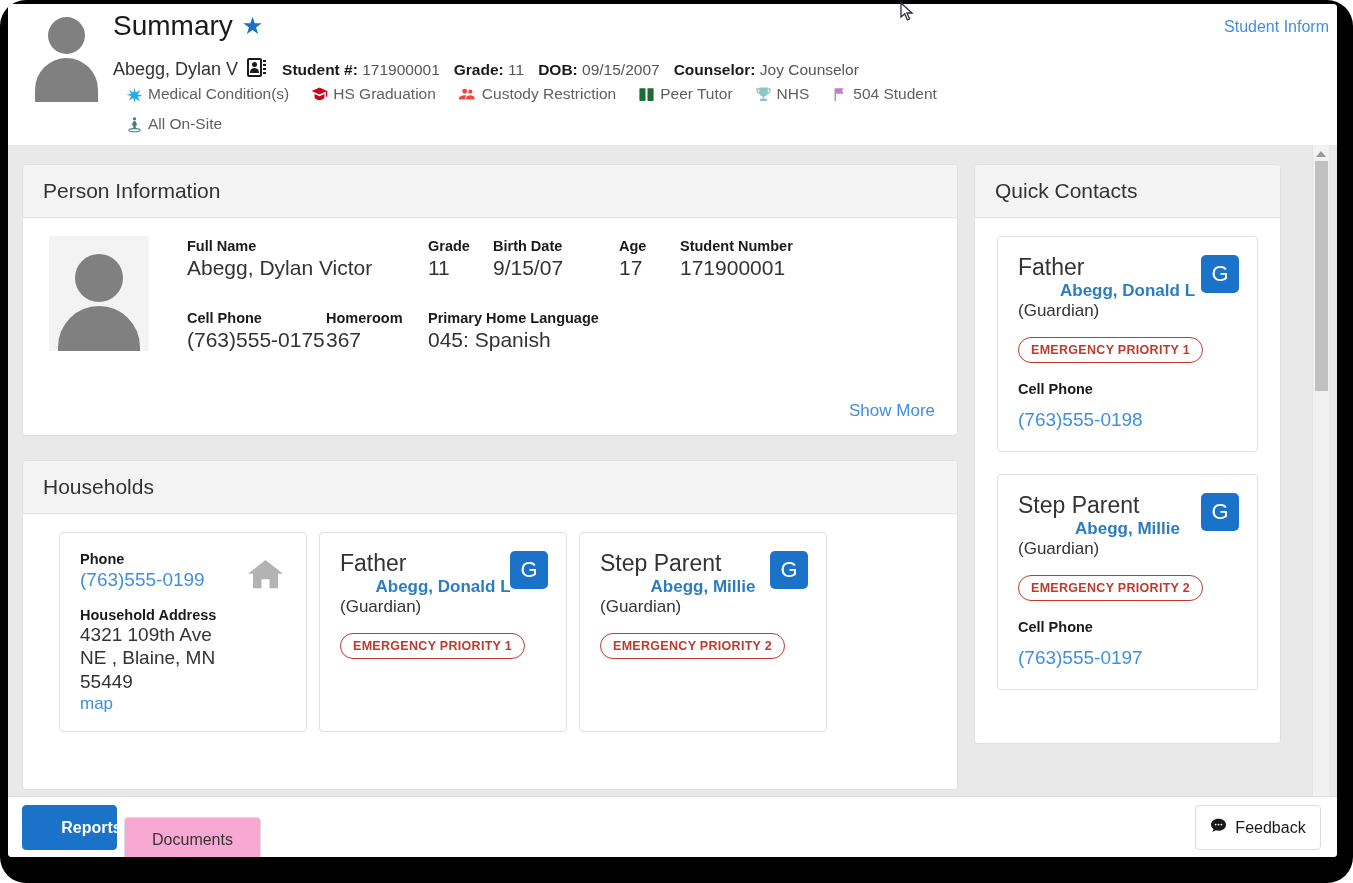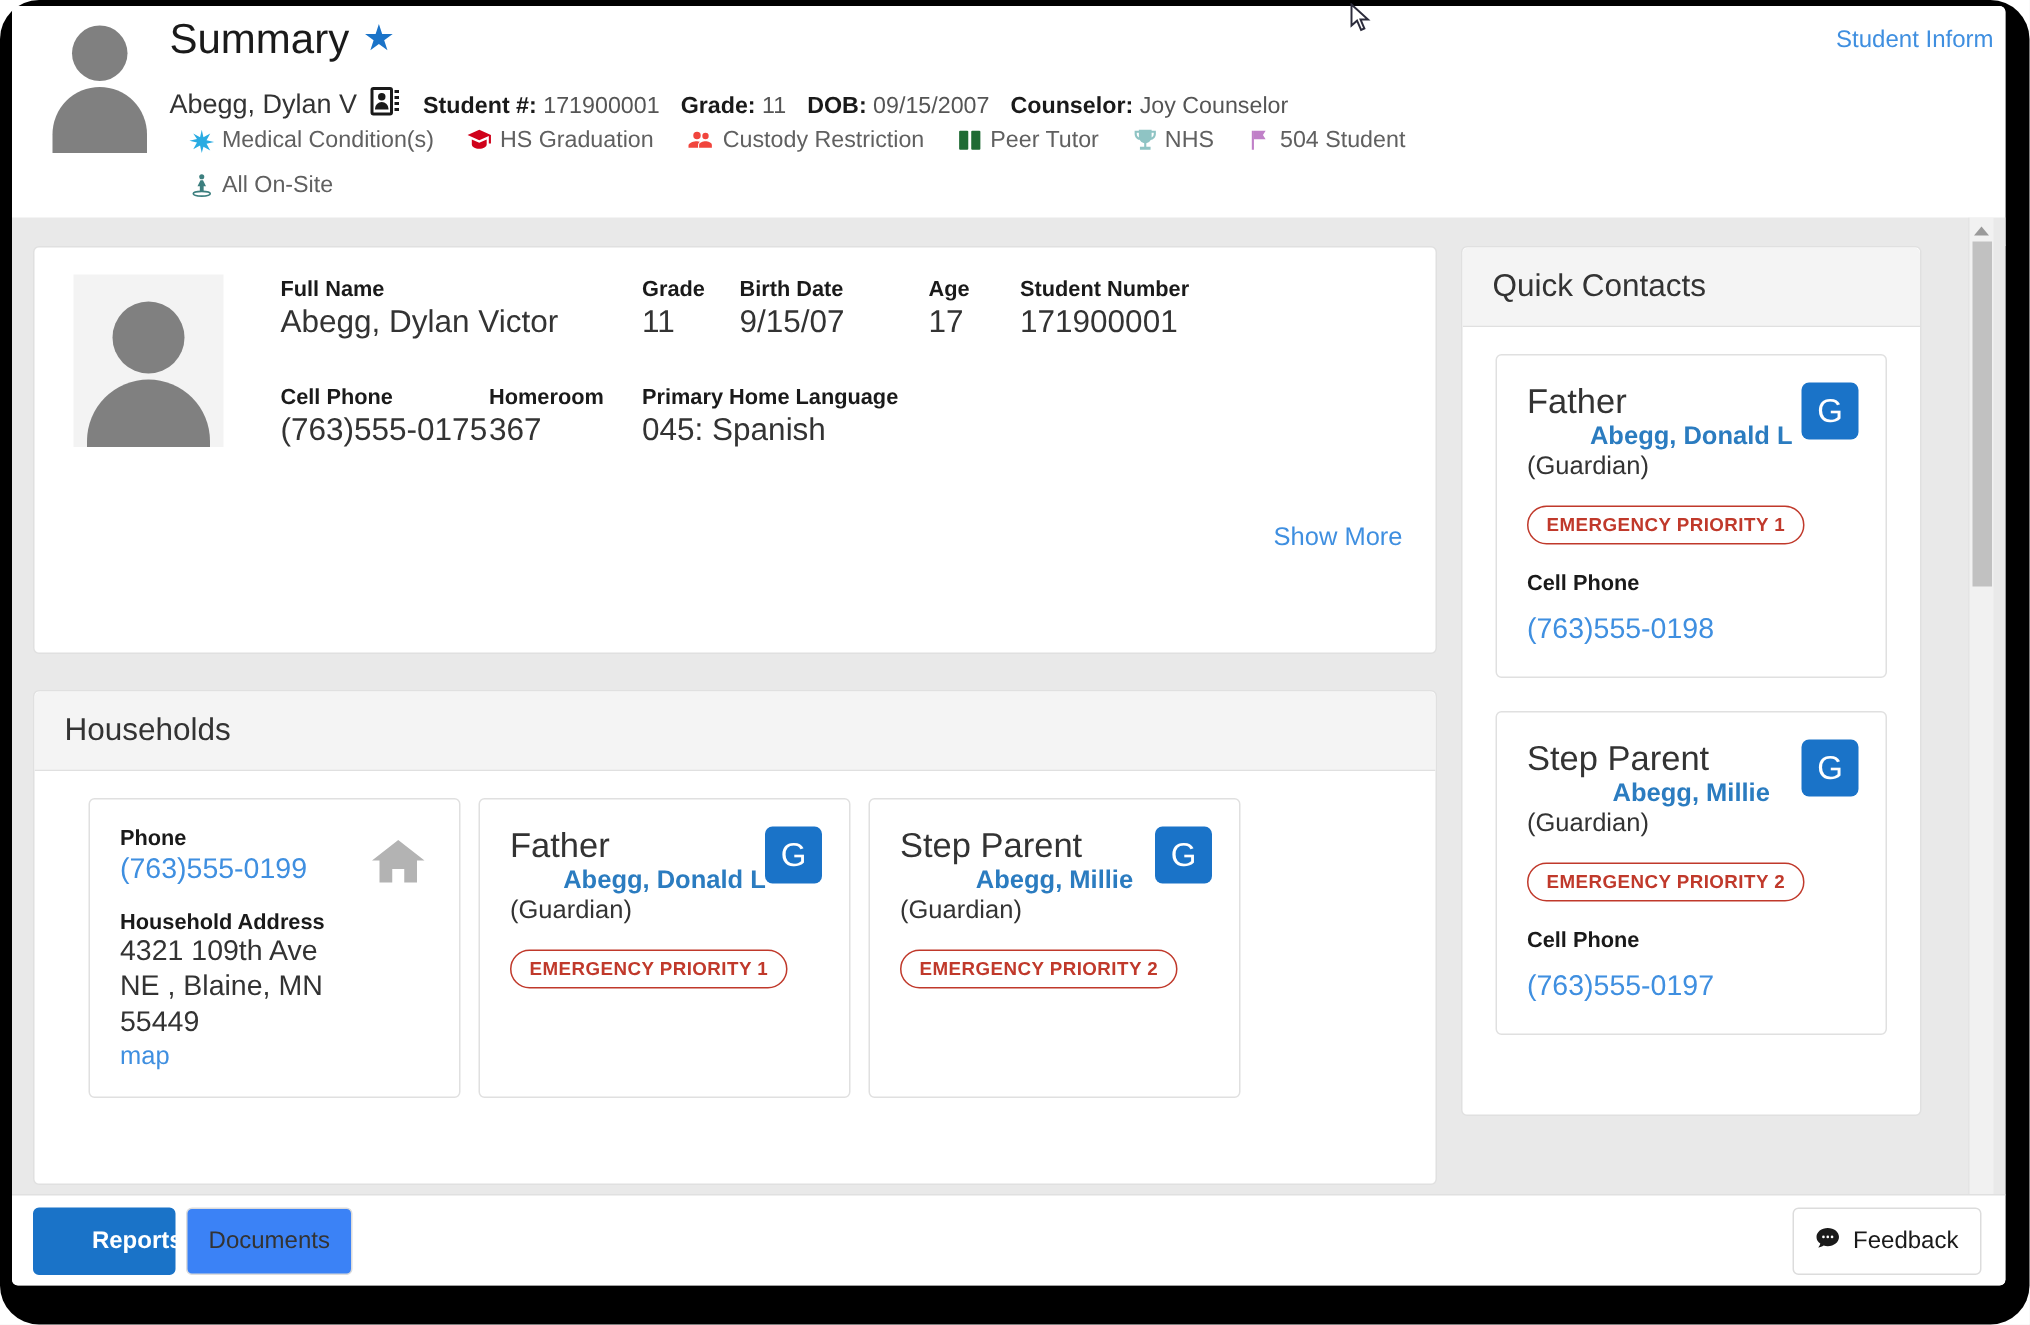--- a/index.html
+++ b/index.html
@@ -96,21 +96,21 @@
   .meta-item { font-size: 15.5px; color: #555; margin-right: 14px; }
   .meta-item b { color: #1a1a1a; font-weight: bold; }
 
   .flags-row {
     position: absolute; left: 118px;
     display: flex; align-items: center; flex-wrap: nowrap;
   }
   #flags-row-1 { top: 81px; }
   #flags-row-2 { top: 111px; }
   .flag {
-    display: flex; align-items: flex-start;
+    display: flex; align-items: center;
     font-size: 15.5px; color: #606060;
     margin-right: 22px; white-space: nowrap;
   }
   .flag .gi { margin-right: 5px; display: inline-flex; align-items: center; }
 
   .student-info-link {
     position: absolute; right: 8px; top: 14px;
     font-size: 16px; color: #3f8fe0;
     white-space: nowrap;
   }
@@ -298,23 +298,23 @@
   }
   #btn-reports {
     left: 14px; top: 8px;
     width: 95px; height: 45px;
     background: #1a73c8; color: #ffffff;
     font-weight: bold;
     border: 1px solid #1a73c8;
     padding-left: 44px;
   }
   #btn-documents {
-    left: 116px; top: 8px;
-    width: 111px; height: 45px;
-    background: #3b82f6; color: #333333;
+    left: 116px; top: 20px;
+    width: 137px; height: 45px;
+    background: #f9a8d4; color: #333333;
     border: 1px solid #dcdcdc;
   }
   #btn-feedback {
     right: 16px; top: 8px;
     width: 126px; height: 45px;
     background: #ffffff; color: #1a1a1a;
     border: 1px solid #dcdcdc;
     gap: 8px;
   }
 
@@ -427,20 +427,21 @@
         <span>All On-Site</span>
       </span>
     </div>
 
     <div class="student-info-link">Student Inform</div>
   </div>
 
   <div id="content">
 
     <div id="person-info" class="card">
+      <div class="card-header">Person Information</div>
       <div class="pi-body">
 
         <div id="pi-photo">
           <div class="head"></div>
           <div class="body"></div>
         </div>
 
         <div class="field" style="left:164px; top:20px;">
           <div class="f-label">Full Name</div>
           <div class="f-value">Abegg, Dylan Victor</div>

